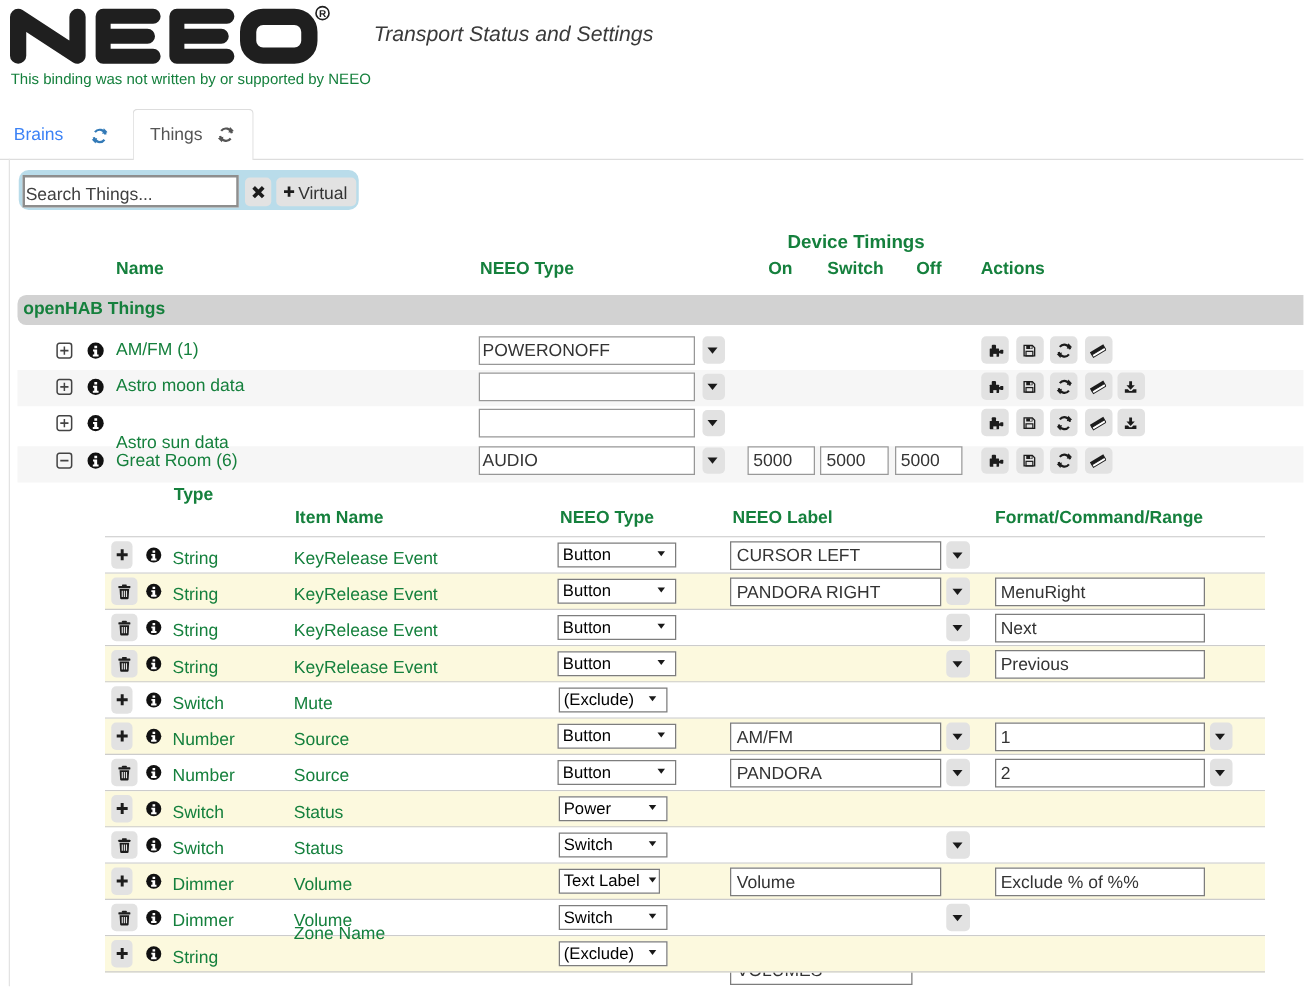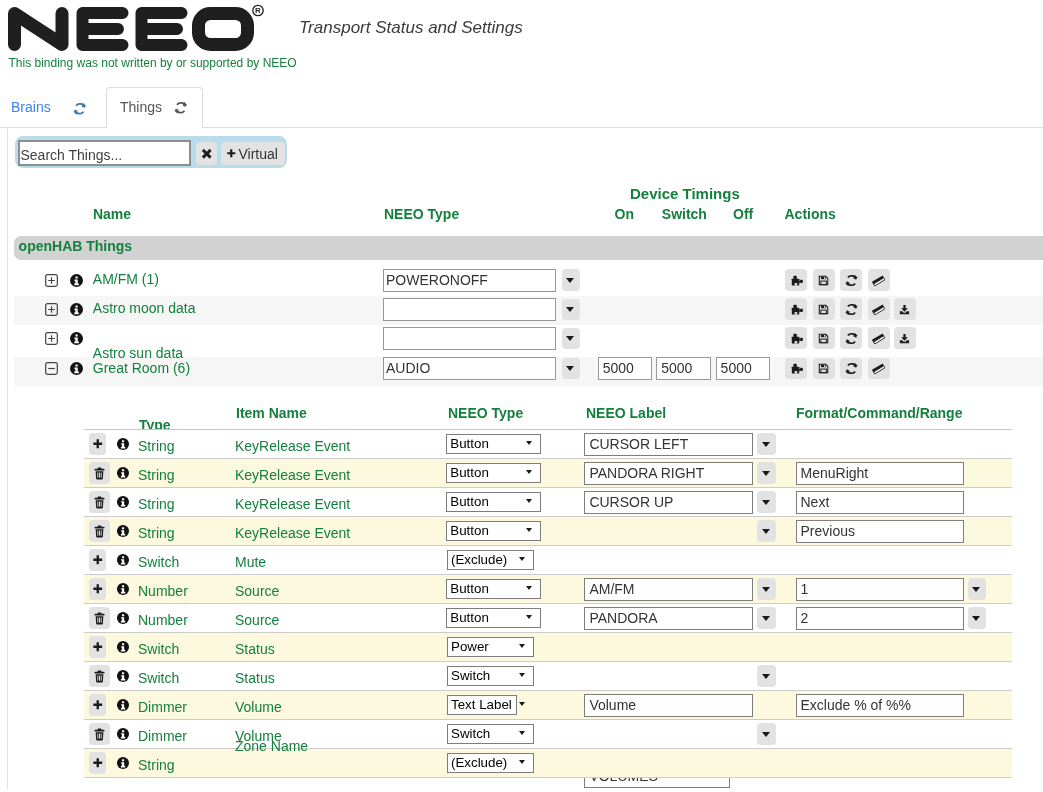--- a/index.html
+++ b/index.html
@@ -225,21 +225,21 @@
       <use href="#sav"></use>
     </svg>
 <div class="btn" style="left:840.2px;top:357.6px;width:22.3px;height:21.8px"></div>
 <svg class="ic" style="left:844.8000000000001px;top:362.0px;color:#1c1c1c" width="13" height="13">
       <use href="#ref"></use>
     </svg>
 <div class="btn" style="left:867.6px;top:357.6px;width:22.3px;height:21.8px"></div>
 <svg class="ic" style="left:872.2px;top:362.0px;color:#1c1c1c" width="13" height="13">
       <use href="#era"></use>
     </svg>
-<div class="t" style="left:139px;top:417px;line-height:17px"><b>Type</b></div>
+<div class="t" style="left:139px;top:387px;line-height:17px"><b>Type</b></div>
 <div class="t" style="left:236px;top:404.5px;line-height:17px"><b>Item Name</b></div>
 <div class="t" style="left:448px;top:404.5px;line-height:17px"><b>NEEO Type</b></div>
 <div class="t" style="left:586px;top:404.5px;line-height:17px"><b>NEEO Label</b></div>
 <div class="t" style="left:796px;top:404.5px;line-height:17px"><b>Format/Command/Range</b></div>
 <div class="line" style="left:83.6px;top:429px;width:928.9px;height:1px;background:#c8c8c8"></div>
 <div class="abs" style="left:83.6px;top:429.5px;width:928.9px;height:29.0px;background:#fff;border-bottom:1px solid #cccccc"></div>
 <div class="btn" style="left:89.2px;top:433.2px;width:17.3px;height:21.7px"></div>
 <svg class="ic" style="left:91.2px;top:437.3px;color:#1c1c1c" width="13.5" height="13.5">
       <use href="#plu"></use>
     </svg>
@@ -274,21 +274,20 @@
 <svg class="ic" style="left:92.3px;top:494.5px;color:#1c1c1c" width="15" height="15">
       <use href="#tra"></use>
     </svg>
 <svg class="ic" style="left:115.6px;top:495.0px;color:#111" width="14" height="14">
       <use href="#inf"></use>
     </svg>
 <div class="t" style="left:138px;top:493.5px;">String</div>
 <div class="t" style="left:235px;top:493.5px;">KeyRelease Event</div>
 <div class="sel" style="left:446.3px;top:491.8px;width:94.4px;height:20.4px">Button</div>
 <div class="car" style="left:526.2px;top:499.4px;border-left-width:3.8px;border-right-width:3.8px;border-top-width:4.8px"></div>
-<div class="inp" style="left:584.4px;top:490.5px;width:168.9px;height:23px;border-color:#7d7d7d">CURSOR UP</div>
 <div class="btn" style="left:757.3px;top:491.3px;width:18.7px;height:21.4px"></div>
 <div class="car" style="left:762.0999999999999px;top:499.5px"></div>
 <div class="inp" style="left:795.5px;top:490.5px;width:168.5px;height:23px;border-color:#7d7d7d">Next</div>
 <div class="abs" style="left:83.6px;top:516.5px;width:928.9px;height:29.0px;background:#fcf9de;border-bottom:1px solid #cccccc"></div>
 <div class="btn" style="left:89px;top:520.2px;width:21px;height:21.7px"></div>
 <svg class="ic" style="left:92.3px;top:523.5px;color:#1c1c1c" width="15" height="15">
       <use href="#tra"></use>
     </svg>
 <svg class="ic" style="left:115.6px;top:524.0px;color:#111" width="14" height="14">
       <use href="#inf"></use>
@@ -377,21 +376,21 @@
 <div class="abs" style="left:83.6px;top:690.5px;width:928.9px;height:29.0px;background:#fcf9de;border-bottom:1px solid #cccccc"></div>
 <div class="btn" style="left:89.2px;top:694.2px;width:17.3px;height:21.7px"></div>
 <svg class="ic" style="left:91.2px;top:698.3px;color:#1c1c1c" width="13.5" height="13.5">
       <use href="#plu"></use>
     </svg>
 <svg class="ic" style="left:115.6px;top:698.0px;color:#111" width="14" height="14">
       <use href="#inf"></use>
     </svg>
 <div class="t" style="left:138px;top:696.5px;">Dimmer</div>
 <div class="t" style="left:235px;top:696.5px;">Volume</div>
-<div class="sel" style="left:447.0px;top:694.8px;width:70px;height:20.4px">Text Label</div>
+<div class="sel" style="left:447.0px;top:694.8px;width:81px;height:20.4px">Text Label</div>
 <div class="car" style="left:519.1px;top:702.4px;border-left-width:3.8px;border-right-width:3.8px;border-top-width:4.8px"></div>
 <div class="inp" style="left:584.4px;top:693.5px;width:168.9px;height:23px;border-color:#7d7d7d">Volume</div>
 <div class="inp" style="left:795.5px;top:693.5px;width:168.5px;height:23px;border-color:#7d7d7d">Exclude % of %%</div>
 <div class="abs" style="left:83.6px;top:719.5px;width:928.9px;height:29.0px;background:#fff;border-bottom:1px solid #cccccc"></div>
 <div class="btn" style="left:89px;top:723.2px;width:21px;height:21.7px"></div>
 <svg class="ic" style="left:92.3px;top:726.5px;color:#1c1c1c" width="15" height="15">
       <use href="#tra"></use>
     </svg>
 <svg class="ic" style="left:115.6px;top:727.0px;color:#111" width="14" height="14">
       <use href="#inf"></use>

